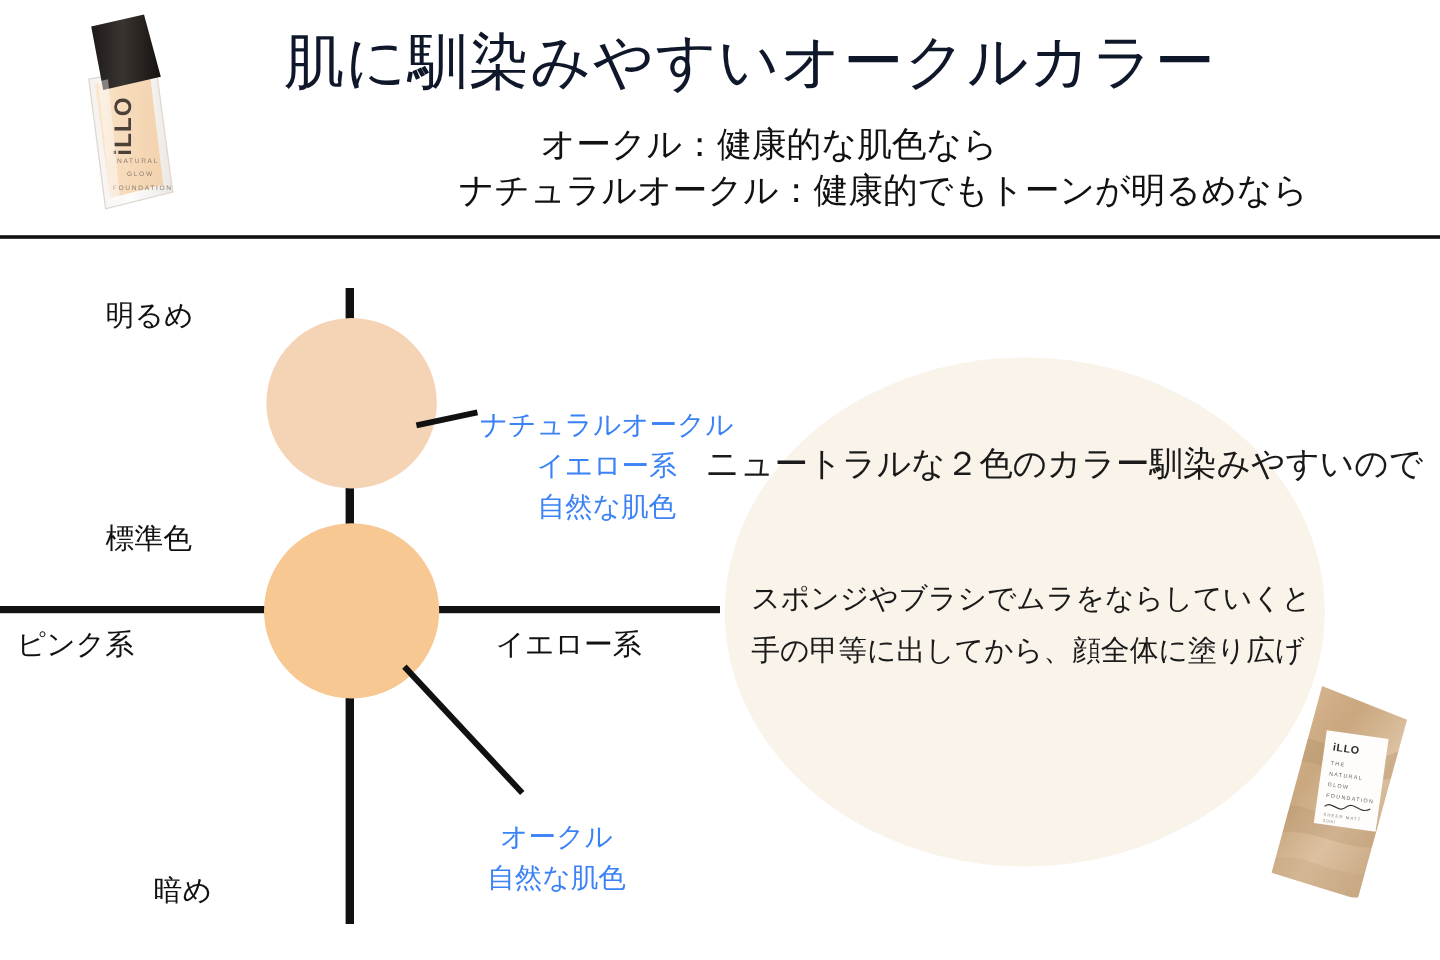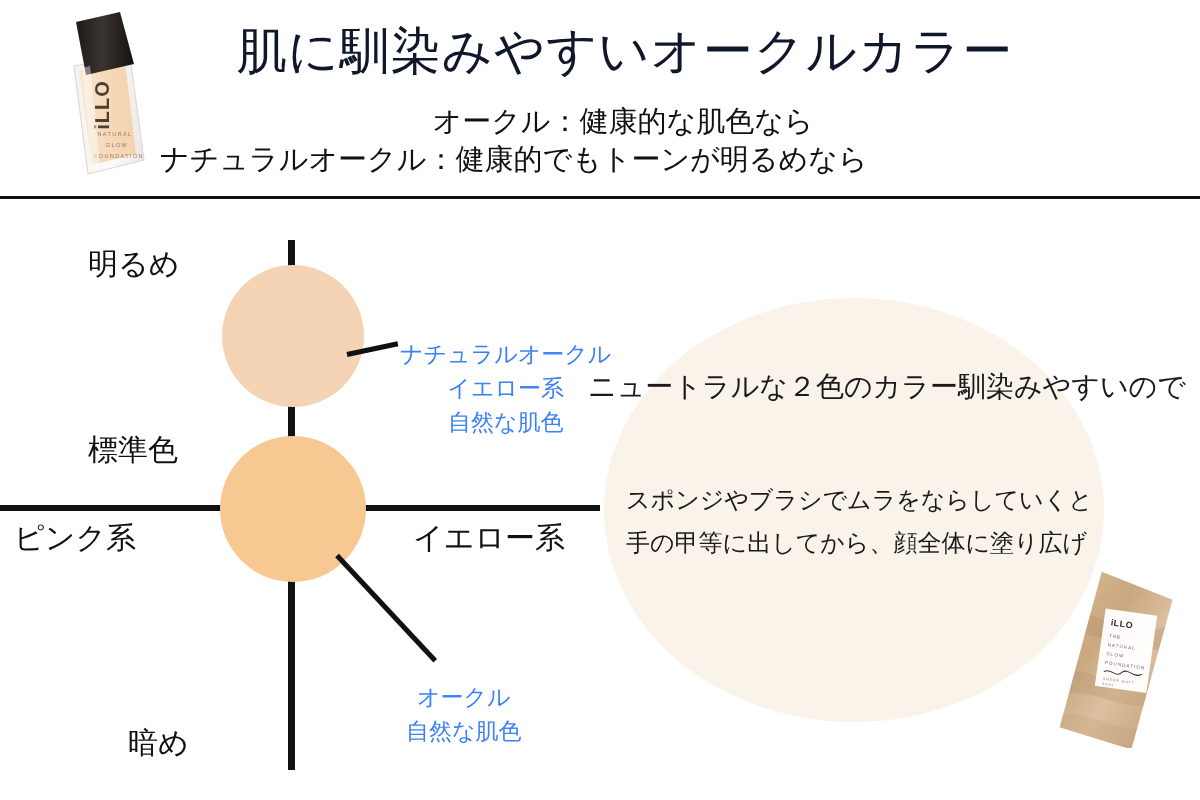--- a/index.html
+++ b/index.html
@@ -16,41 +16,41 @@
   
   .header{position:absolute;left:0;top:0;width:1200px;height:197px;}
   .divider{position:absolute;left:0;top:196px;width:1200px;height:3px;background:#111;}
 
   .title{
     position:absolute;left:200px;top:20px;width:850px;
     text-align:center;font-size:50px;line-height:62px;letter-spacing:1px;
     font-weight:400;color:#0f172a;white-space:nowrap;
   }
   .sub1{
-    position:absolute;left:198px;top:103px;width:850px;text-align:center;
+    position:absolute;left:216px;top:103px;width:850px;text-align:center;
     font-size:29px;line-height:36px;color:#111;white-space:nowrap;
   }
   .sub2{
-    position:absolute;left:160px;top:141px;width:930px;text-align:left;
+    position:absolute;left:160px;top:141px;width:930px;text-align:right;
     font-size:29px;line-height:36px;color:#111;white-space:nowrap;
   }
 
   
   .bottle{position:absolute;left:52px;top:8px;width:112px;height:180px;}
   .bottle svg{display:block;}
 
   
   .axis-v{position:absolute;left:288px;top:240px;width:7px;height:530px;background:#111;}
   .axis-h{position:absolute;left:0px;top:505px;width:600px;height:6px;background:#111;}
 
   .swatch{position:absolute;border-radius:50%;}
   .swatch-natural{left:222px;top:265px;width:142px;height:142px;}
   .swatch-ochre{left:220px;top:436px;width:146px;height:146px;}
 
-  .axlabel{position:absolute;font-size:30px;line-height:34px;color:#111;white-space:nowrap;}
+  .axlabel{position:absolute;font-size:24px;line-height:34px;color:#111;white-space:nowrap;}
   .lbl-bright{left:88px;top:247px;}
   .lbl-standard{left:88px;top:433px;}
   .lbl-dark{left:128px;top:726px;}
   .lbl-pink{left:14px;top:521px;}
   .lbl-yellow{left:413px;top:521px;}
 
   
   .leader{position:absolute;background:#111;transform-origin:0 50%;}
   .leader-natural{left:347px;top:352px;width:52px;height:5px;transform:rotate(-12deg);}
   .leader-ochre{left:337px;top:553px;width:144px;height:5px;transform:rotate(47deg);}

